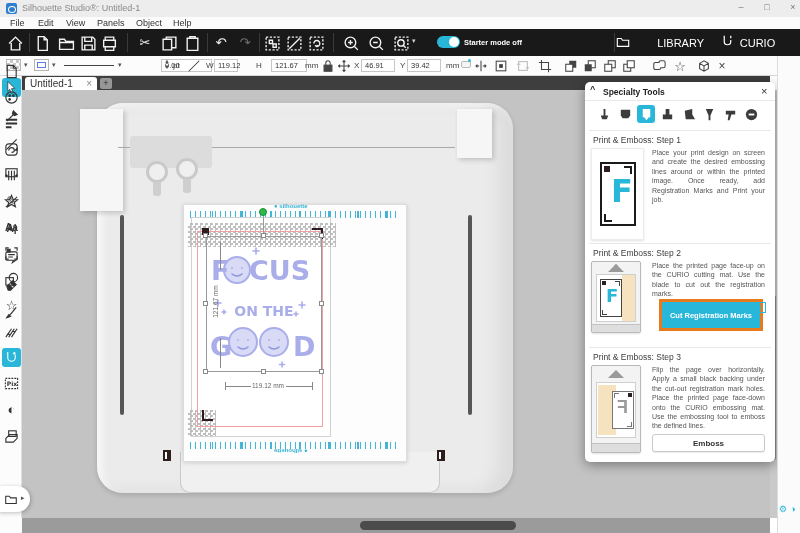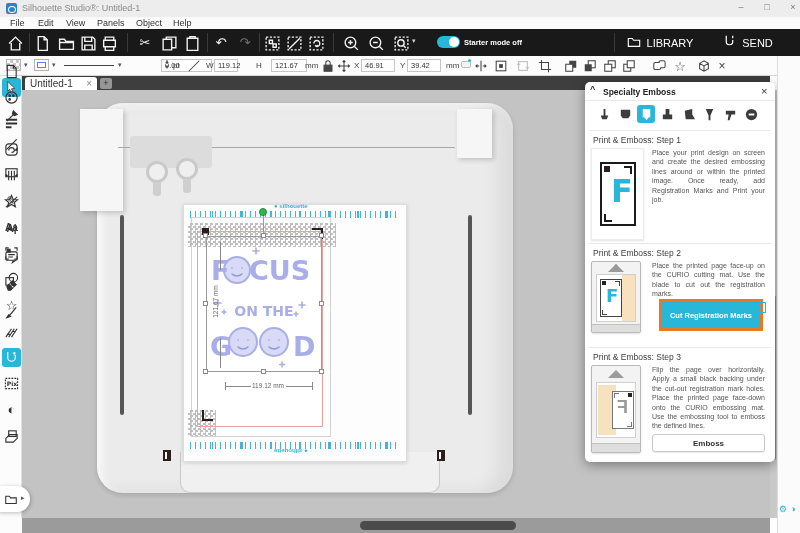--- a/index.html
+++ b/index.html
@@ -197,32 +197,32 @@
         <path stroke-dasharray="2 1.5" d="M2 2 H14 V14 H2 Z"></path>
         <circle cx="7.5" cy="7.5" r="3"></circle>
         <path d="M9.8 9.8 L12 12"></path>
       </svg>
     </div>
   <div class="abs dd" style="left:412px;top:37px;color:#cfcfcf;">▾</div>
   <div class="abs toggle">
       <div class="toggle-knob"></div>
     </div>
   <div class="abs toggle-lbl">Starter mode off</div>
-  <div class="abs tab-dark" style="left:616px;width:88px;">
+  <div class="abs tab-dark" style="left:616px;width:88px;justify-content:space-between;">
     <span><svg width="14" height="14" viewBox="0 0 16 16" style="stroke:#fff;fill:none;stroke-width:1.3;">
           <path d="M1.5 4 H6 L7.5 6 H14.5 V13 H1.5 Z"></path>
         </svg></span>
     <span>LIBRARY</span>
   </div>
   <div class="abs tb-sep" style="left:614px;"></div>
   <div class="abs tab-dark" style="left:708px;width:80px;">
     <span><svg width="13" height="13" viewBox="0 0 16 16" style="stroke:#fff;fill:none;stroke-width:1.5;">
           <path d="M4 1 V8 A4 4 0 0 0 12 8 V6 M12 1 V4"></path>
         </svg></span>
-    <span>SEND</span>
+    <span>CURIO</span>
   </div>
 
   <div class="abs optbar"></div>
   <div class="abs swatch checker" style="left:6px;"></div>
   <div class="abs dd" style="left:24px;">▾</div>
   <div class="abs swatch" style="left:34px;border:1px solid #b5b5b5;">
       <div style="position:absolute;left:2px;top:2px;right:2px;bottom:2px;border:1.5px solid #5b7fe4;"></div>
     </div>
   <div class="abs dd" style="left:52px;">▾</div>
   <div class="abs" style="left:64px;top:65px;width:50px;height:1px;background:#444;"></div>
@@ -452,21 +452,21 @@
     <div class="abs dim-lbl" style="left:216px;top:292px;width:60px;text-align:center;">119.12 mm</div>
   </div>
 
   <div class="abs vscroll">
       <div class="abs vthumb" style="top:205px;height:165px;"></div>
     </div>
 
   <div class="abs panel">
     <div class="abs p-head"></div>
     <div class="abs" style="left:5px;top:2px;font-size:9px;font-weight:bold;color:#333;">^</div>
-    <div class="abs p-title">Specialty Emboss</div>
+    <div class="abs p-title">Specialty Tools</div>
     <div class="abs" style="left:176px;top:3px;font-size:11px;color:#333;">×</div>
 
     <div class="abs p-ic" style="left:10px;top:23px;">
         <svg viewBox="0 0 16 16">
           <path d="M7 2 h2 v7 h-2 z M4 9 h8 l-1.5 4 h-5 z" stroke-width="0"></path>
         </svg>
       </div>
     <div class="abs p-ic" style="left:31px;top:23px;">
         <svg viewBox="0 0 16 16">
           <path d="M3 3 h10 v6 l-2 3 h-6 l-2 -3 z" stroke-width="0"></path>

